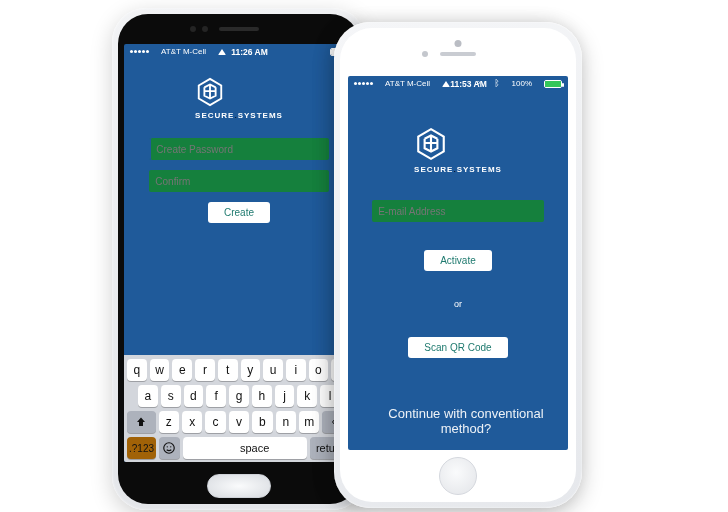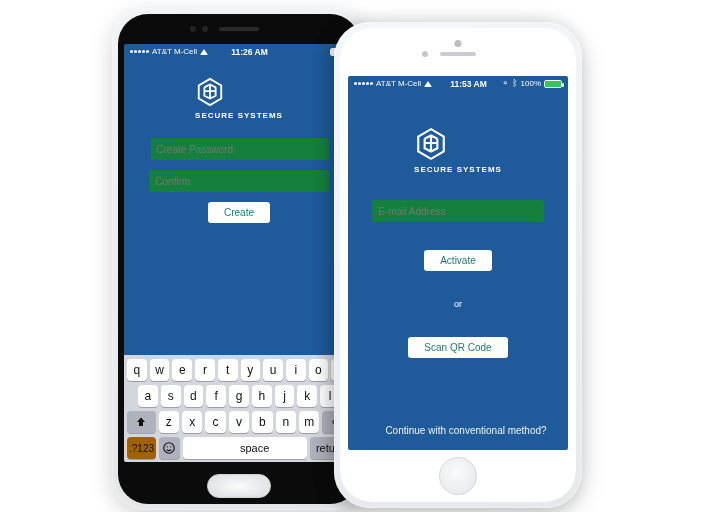--- a/index.html
+++ b/index.html
@@ -98,21 +98,21 @@
     border: 1px solid #d5d8de;
   }
 
   
   .statusbar {
     height: 15px;
     display: flex; align-items: center; justify-content: space-between;
     padding: 0 6px;
     font-size: 8px; color: #fff;
   }
-  .statusbar .sb-left, .statusbar .sb-right { display: flex; align-items: center; gap: 3px; }
+  .statusbar .sb-left, .statusbar .sb-right { display: flex; align-items: center; gap: 12px; }
   .dots { display: flex; gap: 1px; }
   .dots i { width: 3px; height: 3px; border-radius: 50%; background: #fff; display: block; }
   .wifi { width:0;height:0;border-left:4px solid transparent;border-right:4px solid transparent;border-bottom:6px solid #fff;border-radius:1px;}
   .bt { font-size: 9px; line-height: 1; }
   .batt {
     display:inline-block; width: 18px; height: 8px; border:1px solid #fff; border-radius:2px; position:relative;
   }
   .batt::after{content:"";position:absolute;right:-3px;top:2px;width:2px;height:4px;background:#fff;border-radius:1px;}
   .batt .fill{display:block;height:100%;border-radius:1px;}
   .batt .fill.green{background:#34c759;width:100%;}
@@ -132,21 +132,21 @@
     outline: none;
   }
   .input.focused { border-left: 1.5px solid #1f5a9a; box-shadow: inset 1px 0 0 #1f5a9a; }
   .btn {
     background:#fff; color:#1f7a6f; font-size:10px; font-weight:500;
     border:none; border-radius:3px; padding:5px 16px; cursor:pointer;
     align-self:center;
   }
   .or { color:#fff; font-size:9px; text-align:center; }
   .footer { position:absolute; bottom:14px; left:0; right:0; text-align:center; color:#fff; }
-  .footer .q { font-size:10px; opacity:.92;padding-left:16px; }
+  .footer .q { font-size:13px; opacity:.92;padding-left:16px; }
   .footer .link { font-size:9px; text-decoration: underline; margin-top:4px; cursor:pointer; }
 
   
   .kbd {
     background:#d3d6dc; padding:4px 3px 3px 3px;
     display:flex; flex-direction:column; gap:4px;
   }
   .krow { display:flex; gap:3px; justify-content:center; }
   .key {
     background:#fff; border-radius:4px; box-shadow:0 1px 0 rgba(0,0,0,.25);

